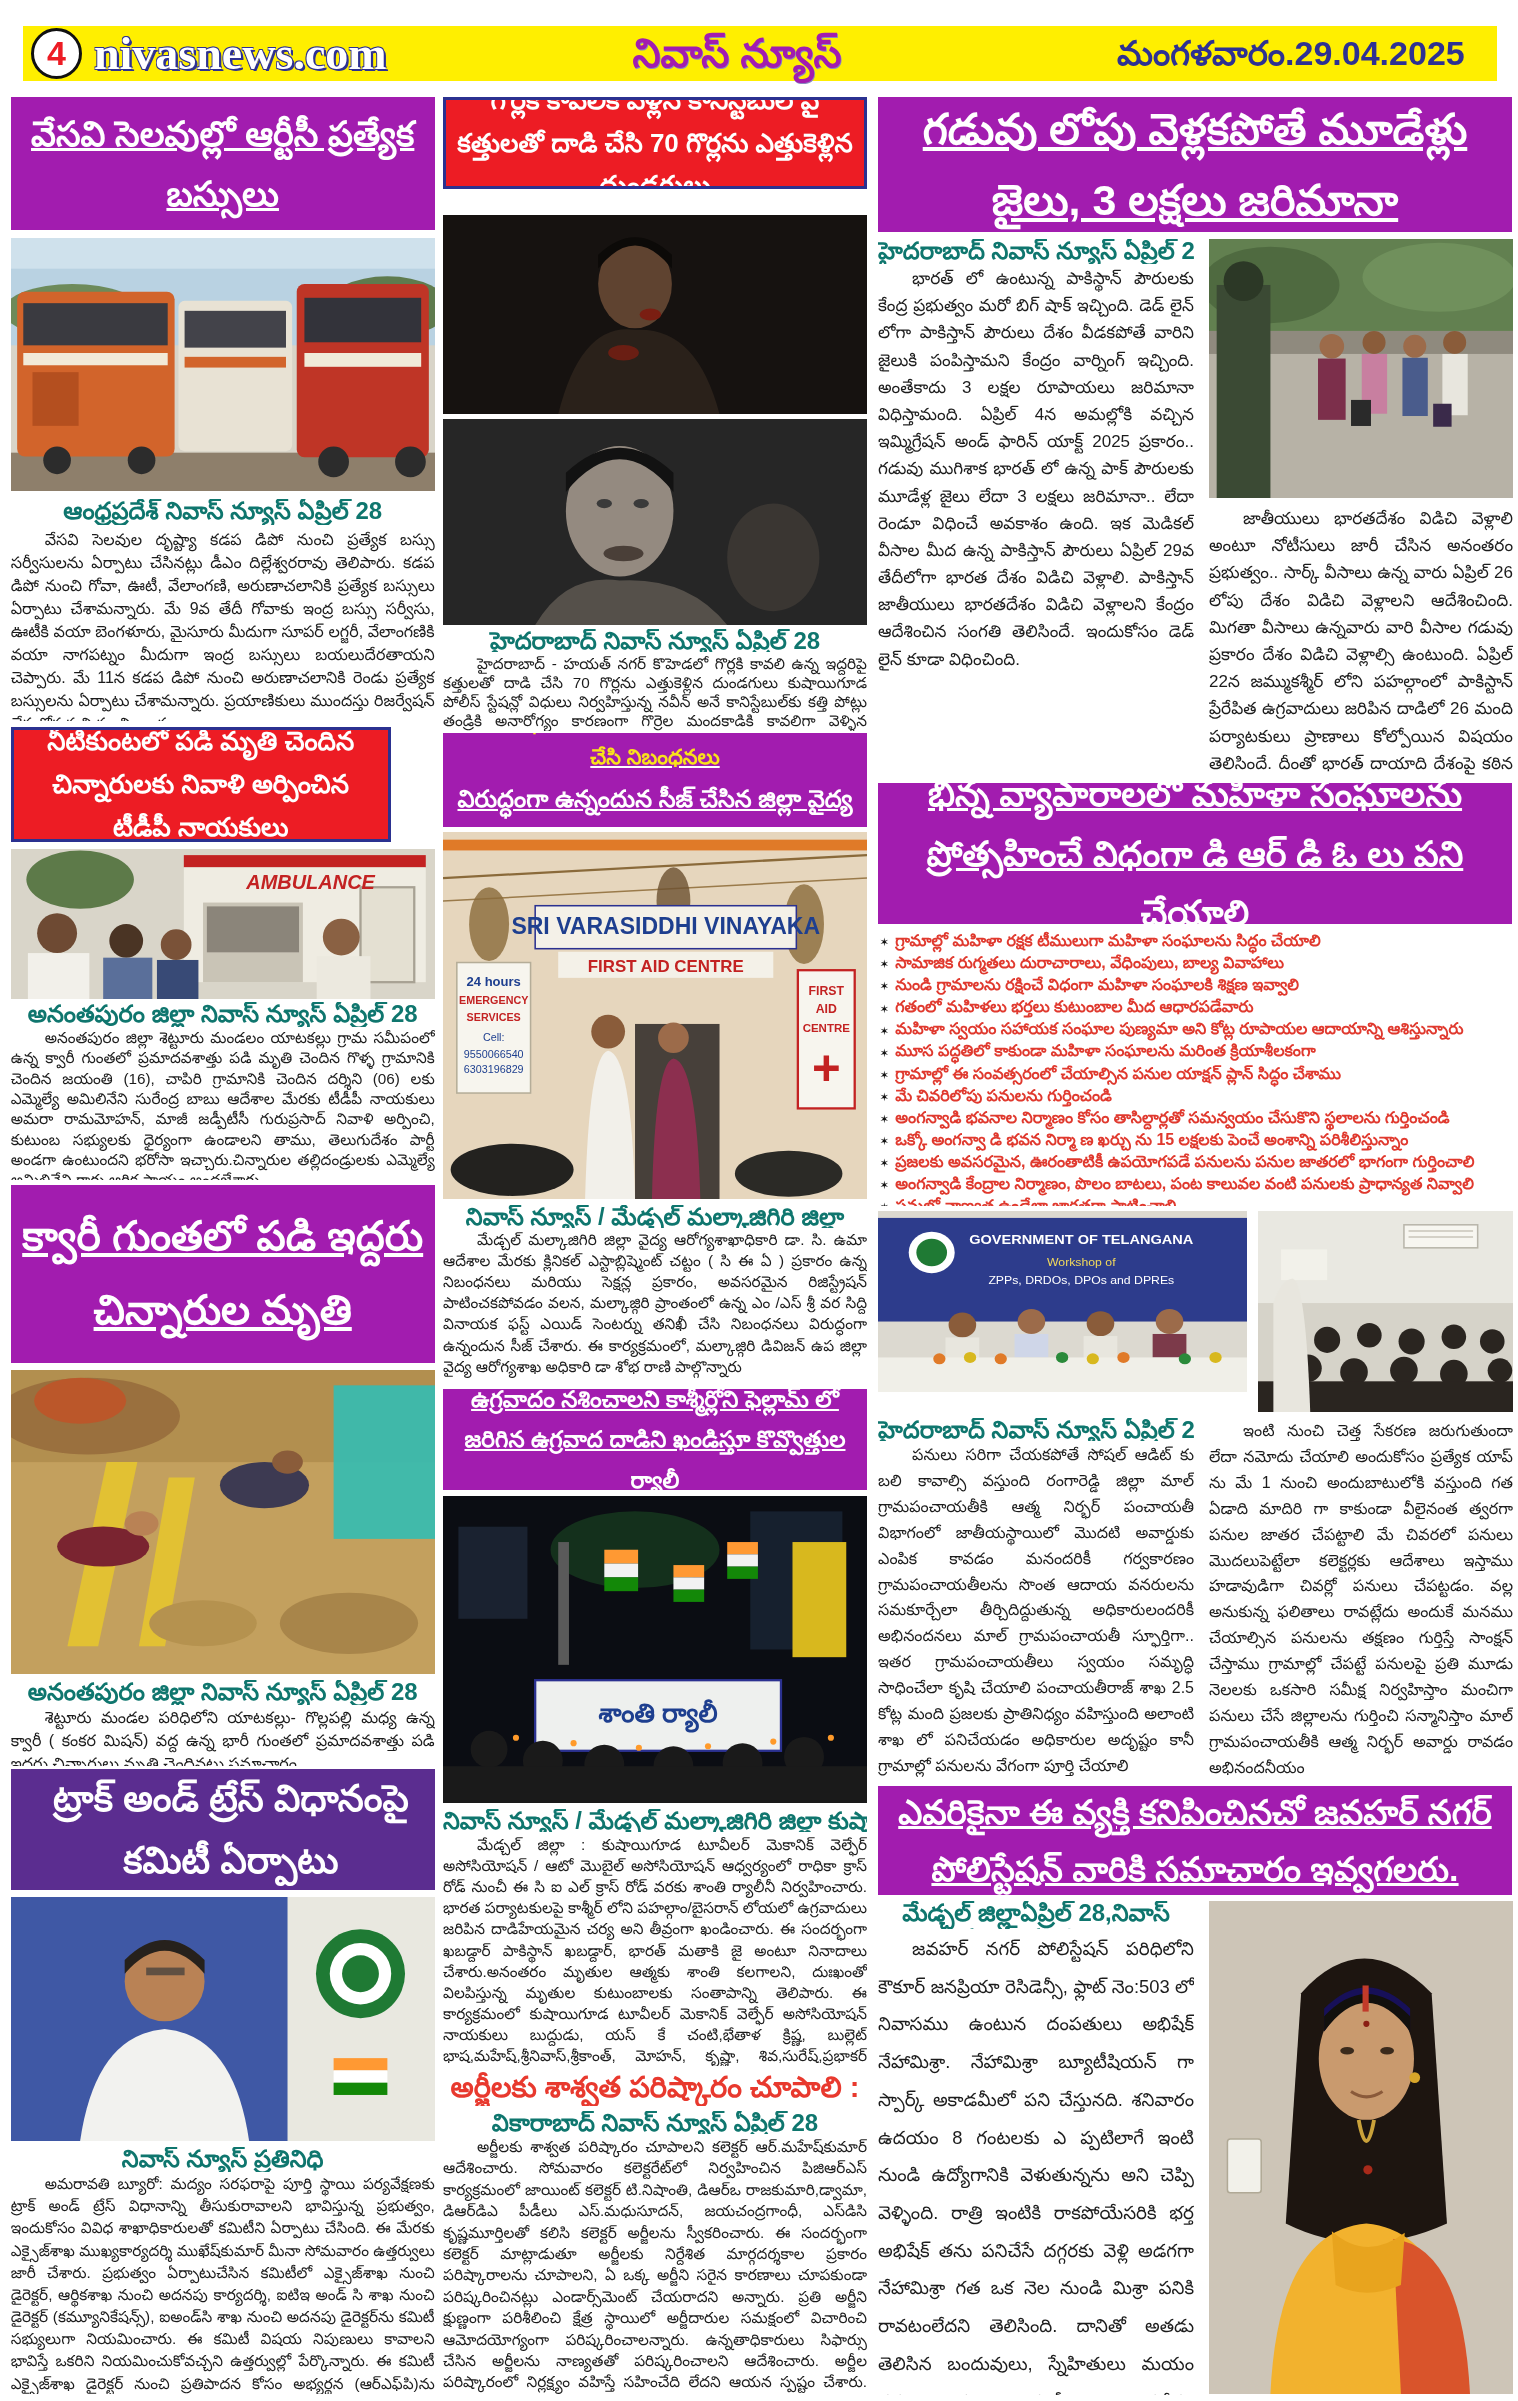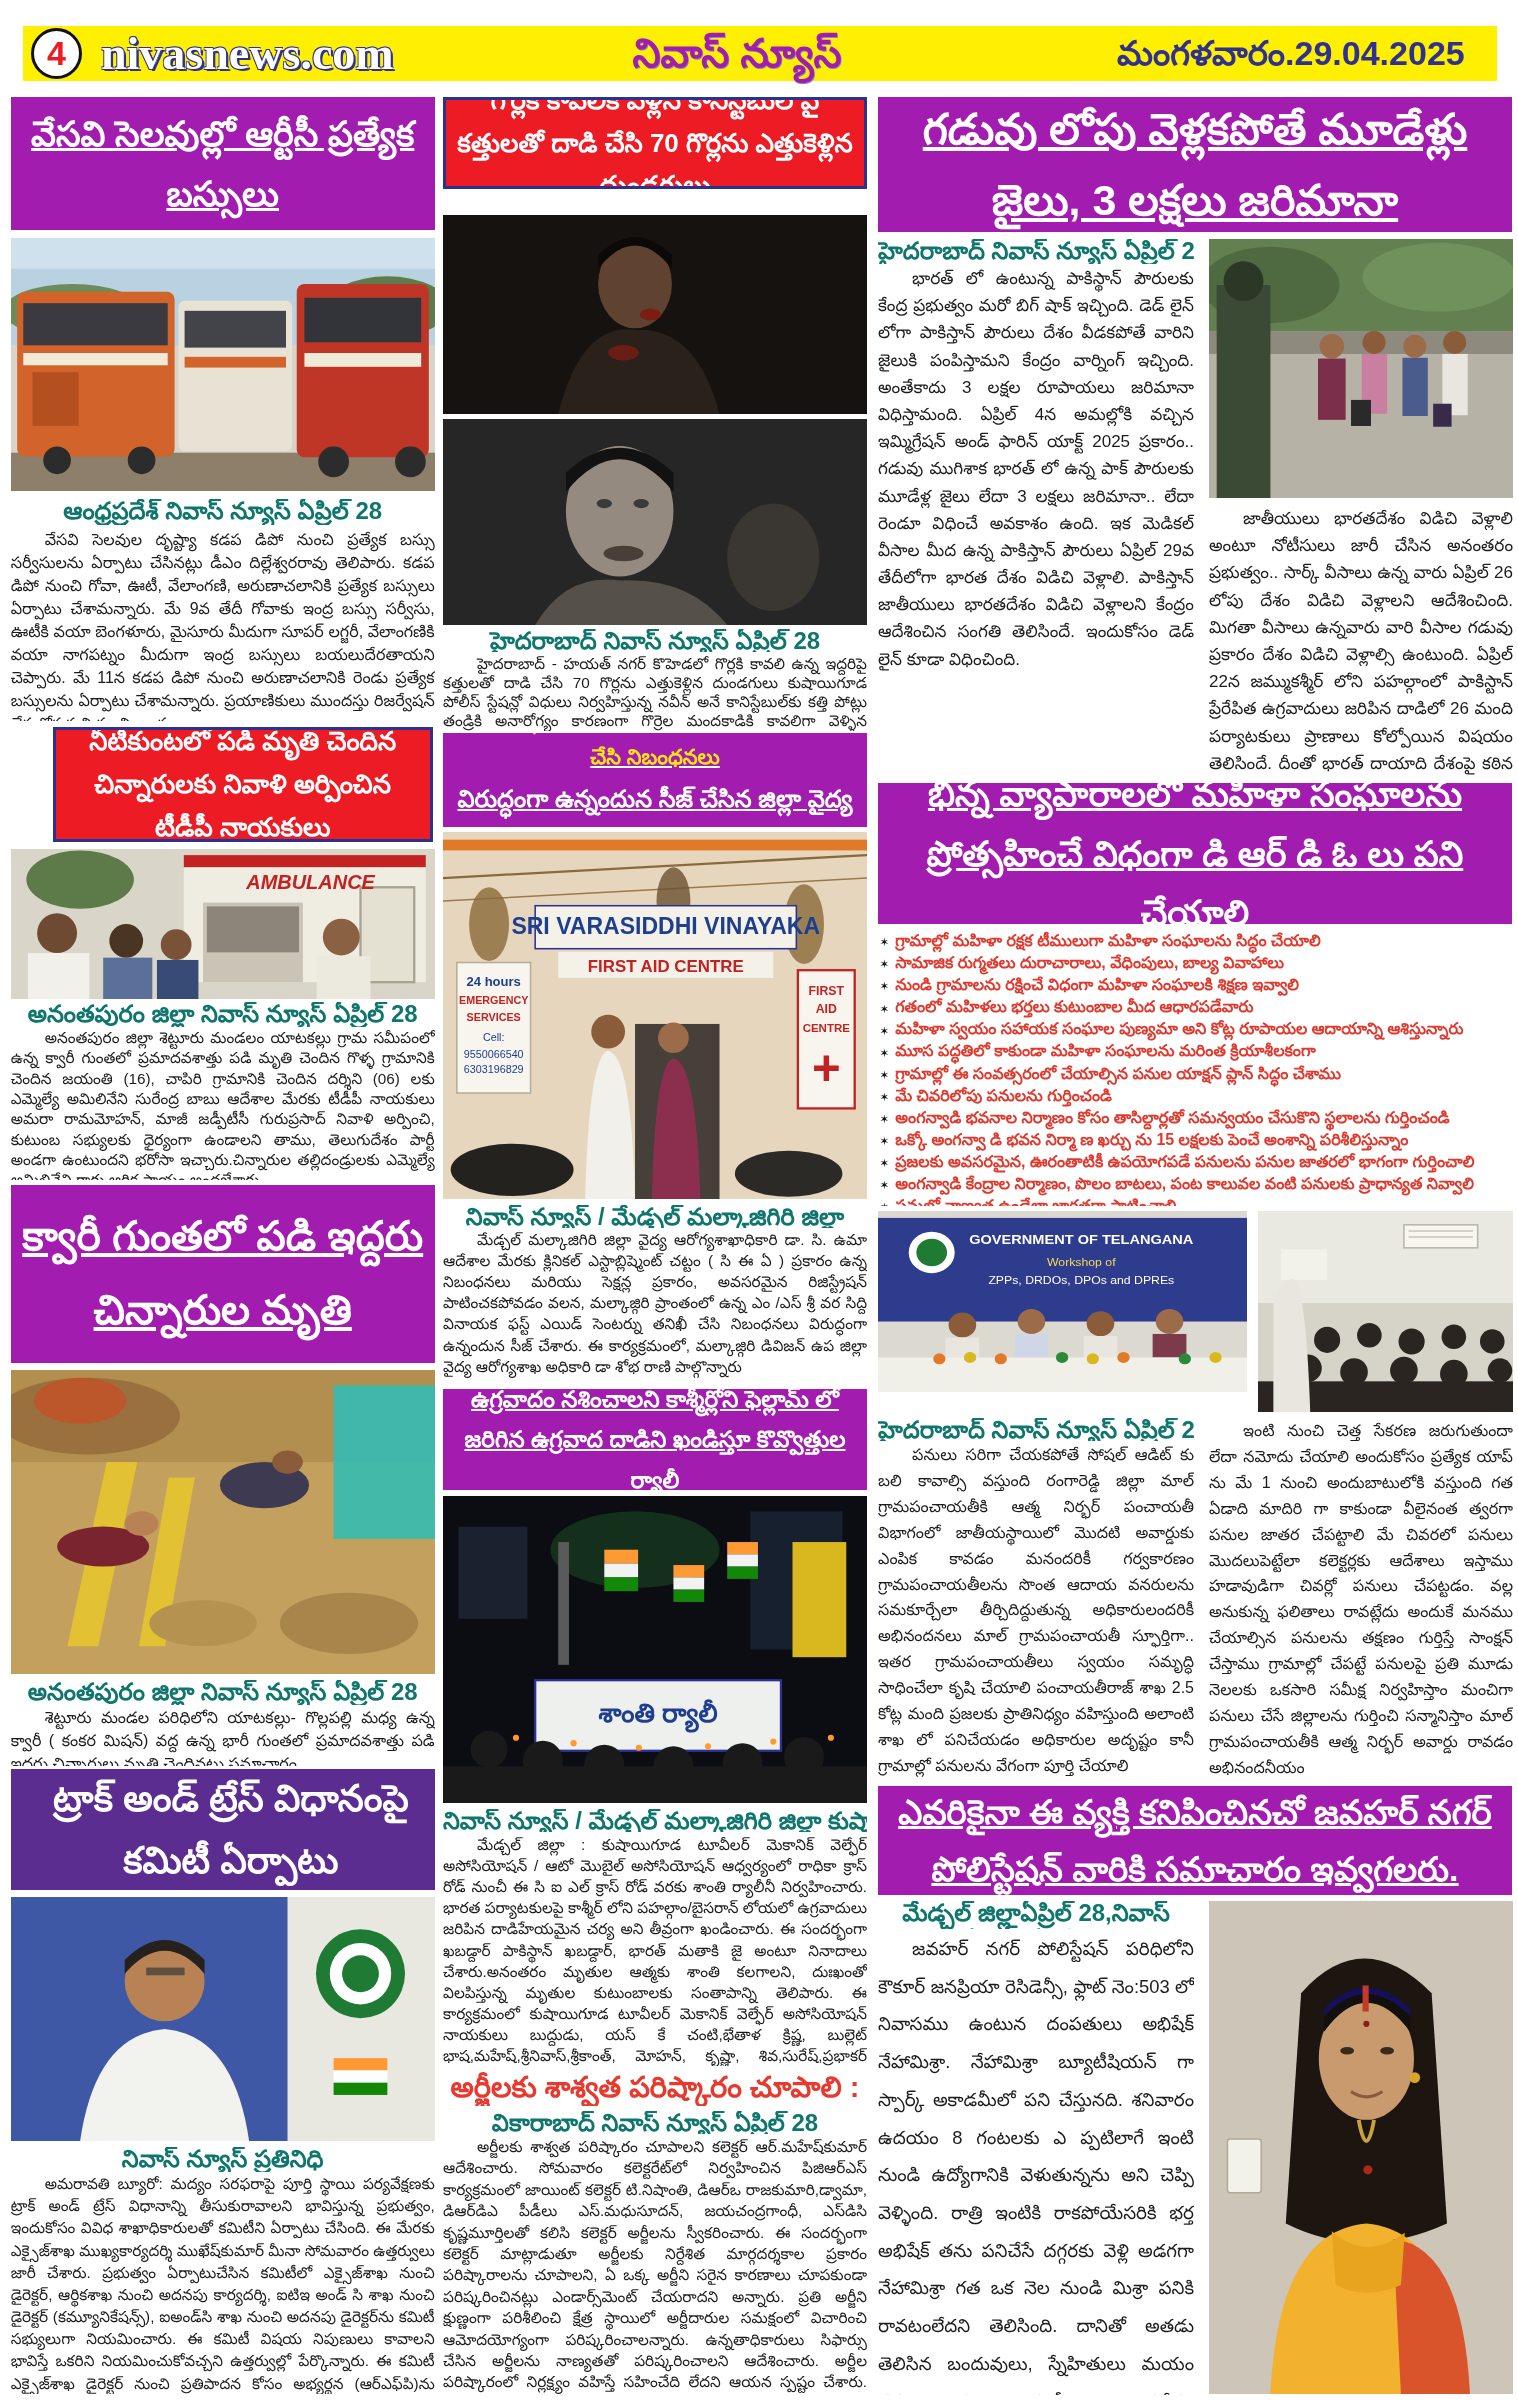--- a/index.html
+++ b/index.html
@@ -41,21 +41,21 @@
 </style>
 </head>
 <body>
 
 <div id="page">
 
   <div class="abs hdr-bar" style="left:23px;top:26px;width:1474px;height:55px;"></div>
   <div class="abs pgnum" style="left:31px;top:28px;width:51px;height:51px;">
     <span>4</span>
   </div>
-  <div class="abs site" style="left:101px;top:26px;width:399px;height:47px;">nivasnews.com</div>
+  <div class="abs site" style="left:94px;top:26px;width:399px;height:47px;">nivasnews.com</div>
   <div class="abs masthead" style="left:568px;top:26px;width:338px;height:55px;">నివాస్ న్యూస్</div>
   <div class="abs hdate" style="left:1020px;top:26px;width:460px;height:55px;padding-right:15.3px;">మంగళవారం.29.04.2025</div>
 
   <div class="abs hbox hb-blue" style="left:10.7px;top:97px;width:424px;height:133px;font-size:35px;line-height:1.7;">వేసవి సెలవుల్లో ఆర్టీసీ ప్రత్యేక బస్సులు</div>
 
   <div class="abs photo" style="left:10.7px;top:238px;width:424px;height:253px;">
     <svg viewBox="0 0 552 330" preserveAspectRatio="none">
       <rect x="0" y="0" width="552" height="140" fill="#b9d2e2"></rect>
       <rect x="0" y="0" width="552" height="40" fill="#cfe1ec"></rect>
       <ellipse cx="80" cy="95" rx="90" ry="35" fill="#6d8a5a"></ellipse>
@@ -74,21 +74,21 @@
       <circle cx="60" cy="290" r="18" fill="#2c2c2c"></circle>
       <circle cx="170" cy="290" r="18" fill="#2c2c2c"></circle>
       <circle cx="420" cy="292" r="20" fill="#2c2c2c"></circle>
       <circle cx="520" cy="292" r="20" fill="#2c2c2c"></circle>
     </svg>
   </div>
 
   <div class="abs dateline" style="left:10.7px;top:499px;width:424px;height:26px;">ఆంధ్రప్రదేశ్ నివాస్ న్యూస్ ఏప్రిల్ 28</div>
   <div class="abs btxt" style="left:10.7px;top:528px;width:424px;height:193px;">వేసవి సెలవుల దృష్ట్యా కడప డిపో నుంచి ప్రత్యేక బస్సు సర్వీసులను ఏర్పాటు చేసినట్లు డీఎం దిల్లేశ్వరరావు తెలిపారు. కడప డిపో నుంచి గోవా, ఊటీ, వేలాంగణి, అరుణాచలానికి ప్రత్యేక బస్సులు ఏర్పాటు చేశామన్నారు. మే 9వ తేదీ గోవాకు ఇంద్ర బస్సు సర్వీసు, ఊటీకి వయా బెంగళూరు, మైసూరు మీదుగా సూపర్ లగ్జరీ, వేలాంగణికి వయా నాగపట్నం మీదుగా ఇంద్ర బస్సులు బయలుదేరతాయని చెప్పారు. మే 11న కడప డిపో నుంచి అరుణాచలానికి రెండు ప్రత్యేక బస్సులను ఏర్పాటు చేశామన్నారు. ప్రయాణికులు ముందస్తు రిజర్వేషన్ చేసుకోవచ్చని సూచించారు.</div>
 
-  <div class="abs hbox hb-red" style="left:10.7px;top:727px;width:380px;height:115px;font-size:26px;line-height:1.65;margin-left:42px;">నీటికుంటలో పడి మృతి చెందిన చిన్నారులకు నివాళి అర్పించిన టీడీపీ నాయకులు</div>
+  <div class="abs hbox hb-red" style="left:10.7px;top:727px;width:380px;height:115px;font-size:26px;line-height:1.65;">నీటికుంటలో పడి మృతి చెందిన చిన్నారులకు నివాళి అర్పించిన టీడీపీ నాయకులు</div>
 
   <div class="abs photo" style="left:10.7px;top:849px;width:424px;height:150px;font-style:italic;">
     <svg viewBox="0 0 552 196" preserveAspectRatio="none">
       <rect x="0" y="0" width="552" height="196" fill="#d9d5c9"></rect>
       <ellipse cx="90" cy="40" rx="70" ry="38" fill="#5d7a49"></ellipse>
       <rect x="225" y="8" width="315" height="16" fill="#c32222"></rect>
       <rect x="225" y="24" width="315" height="150" fill="#efece2"></rect>
       <rect x="250" y="70" width="130" height="104" fill="#c9c4b6"></rect>
       <rect x="255" y="75" width="120" height="60" fill="#8b857a"></rect>
       <rect x="455" y="50" width="70" height="124" fill="#e4e0d2" stroke="#a8a294" stroke-width="3"></rect>

